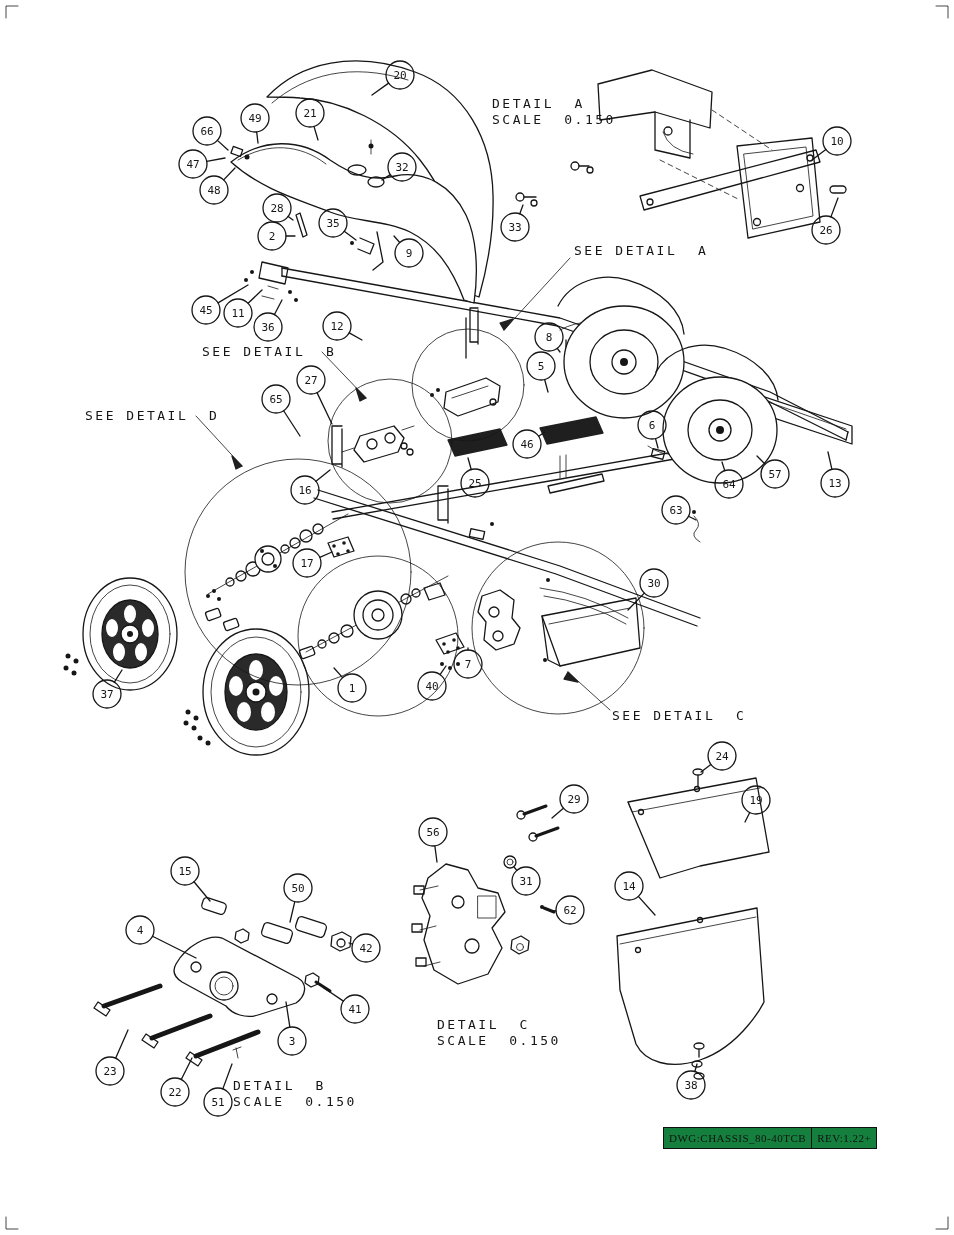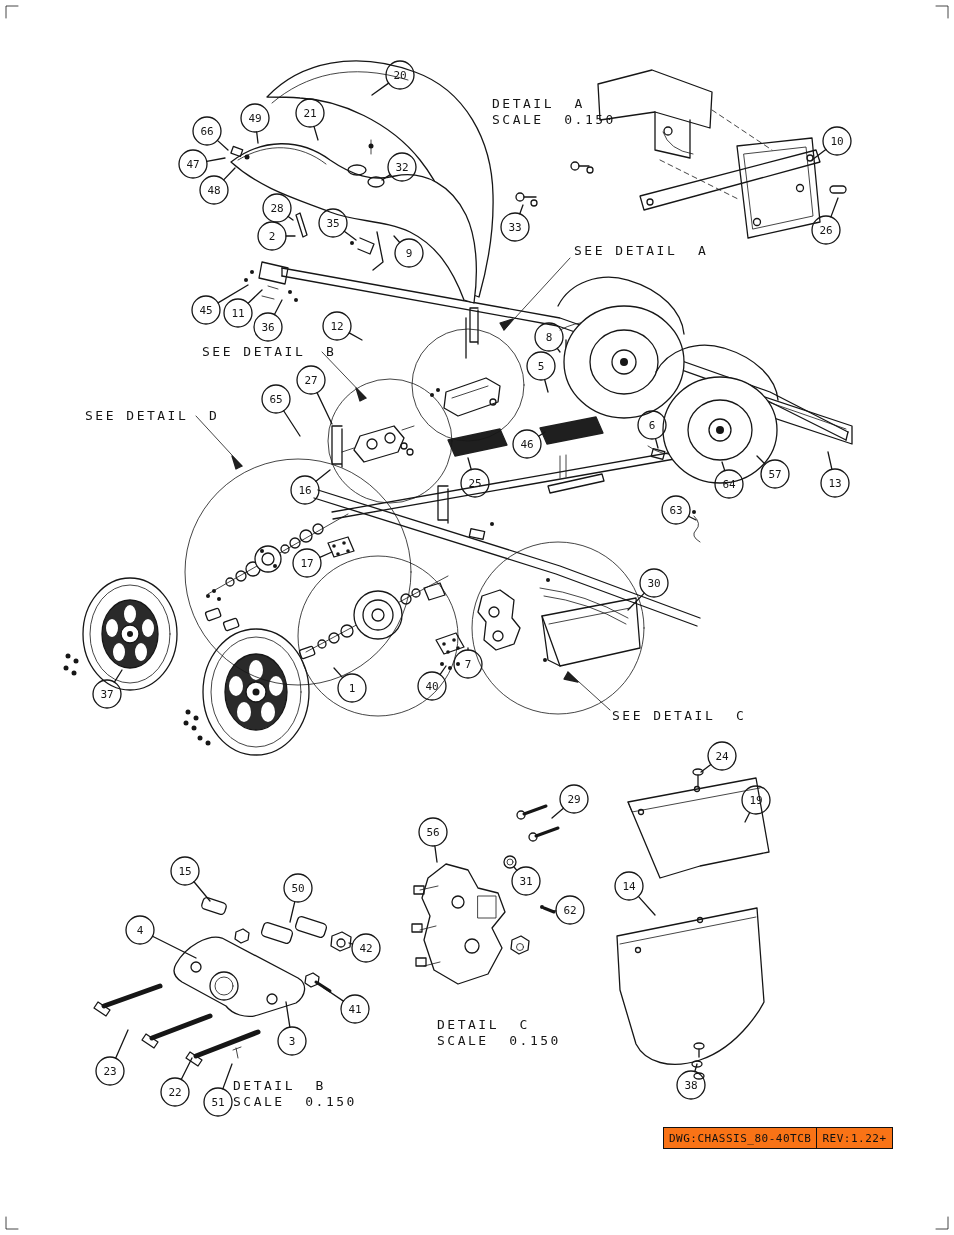--- a/index.html
+++ b/index.html
@@ -15,21 +15,21 @@
   .art .white{fill:#ffffff;}
   .art .dash{stroke-dasharray:5 4;stroke-width:.8;}
   .art .bolt{stroke-width:5;}
   .art .boltthin{stroke-width:3;}
   .art .rimdark{fill:#2a2a2a;stroke:#161616;}
   .art .wedge{fill:#ffffff;stroke:none;}
   .leader{stroke:#161616;stroke-width:.8;fill:none;}
   .balloon{fill:#ffffff;stroke:#161616;stroke-width:1.4;}
   .balloon-num{font:11px "DejaVu Sans Mono",monospace;fill:#161616;text-anchor:middle;}
   .dwg-label{font:13px "DejaVu Sans Mono",monospace;letter-spacing:2.5px;fill:#161616;white-space:pre;}
-  .title-block{position:absolute;left:663px;top:1127px;display:flex;border:1.6px solid #111;height:20px;background:#f97316;}
+  .title-block{position:absolute;left:663px;top:1127px;display:flex;border:1.6px solid #111;height:20px;background:#15803d;font-family:Liberation Serif, serif;}
   .tb-cell{display:flex;align-items:center;padding:0 5px;font-size:11px;color:#111;letter-spacing:.5px;}
   .tb-cell.rev{border-left:1.6px solid #111;}
 </style>
 </head>
 <body>
 
 <div class="page">
 
 <svg class="art" width="954" height="1235" viewBox="0 0 954 1235">
 

